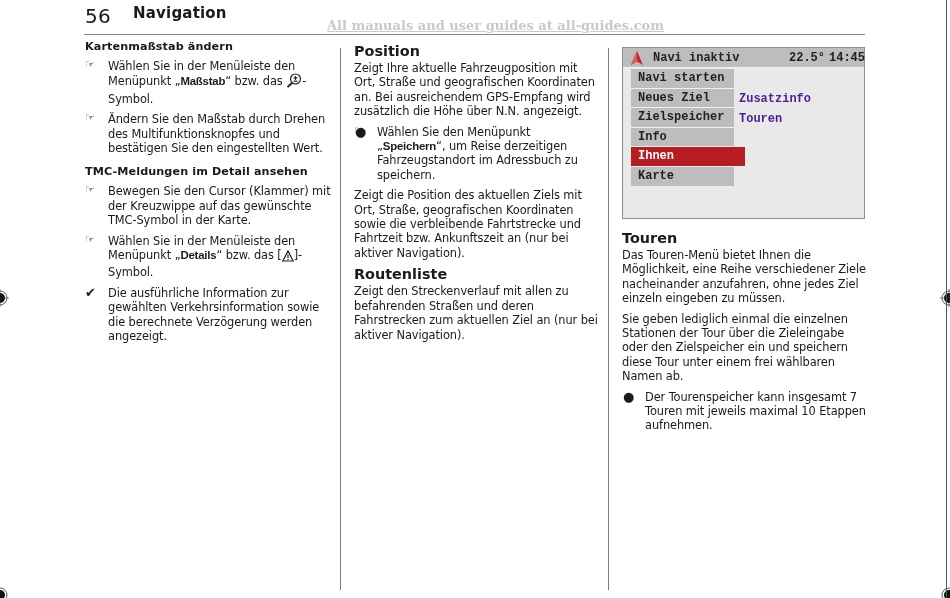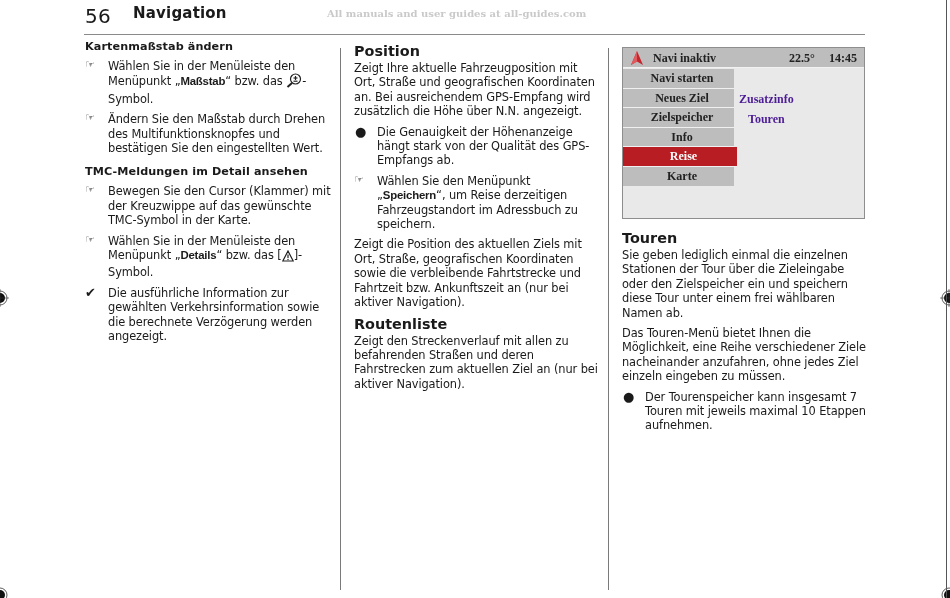--- a/index.html
+++ b/index.html
@@ -1,21 +1,21 @@
 <!DOCTYPE html>
 <html><head>
 <meta charset="utf-8">
 <style>
   * { box-sizing: border-box; margin: 0; padding: 0; }
   html, body { width: 950px; height: 598px; background: #ffffff; overflow: hidden; }
   body { position: relative; font-family: "DejaVu Sans", sans-serif; color: #1a1a1a; }
 
   .page-number { position: absolute; left: 85px; top: 4px; font-size: 20px; font-weight: normal; letter-spacing: 0.2px; }
   .chapter-title { position: absolute; left: 133px; top: 4px; font-size: 15px; font-weight: bold; letter-spacing: 0.2px; }
-  .watermark { position: absolute; left: 327px; top: 8px; font-family: "DejaVu Serif", serif; font-size: 10px; font-weight: bold; color: #c9c9c9; }
+  .watermark { position: absolute; left: 327px; top: 18px; font-family: "DejaVu Serif", serif; font-size: 13px; font-weight: bold; color: #c9c9c9; text-decoration: underline; }
   .header-rule { position: absolute; left: 84px; top: 34px; width: 781px; height: 1px; background: #8a8a8a; }
 
   .col-divider { position: absolute; top: 48px; width: 1px; height: 542px; background: #7a7a7a; }
   .col-divider.d1 { left: 340px; }
   .col-divider.d2 { left: 608px; }
 
   .column { position: absolute; top: 40px; }
   .col1 { left: 85px; width: 246px; }
   .col2 { left: 354px; width: 246px; }
   .col3 { left: 622px; width: 245px; }
@@ -28,27 +28,27 @@
   .item { position: relative; padding-left: 23px; font-size: 11.4px; line-height: 14.4px; margin-bottom: 6px; letter-spacing: -0.1px; }
   .item .marker { position: absolute; left: 0; top: 0; width: 18px; font-size: 12px; line-height: 14px; }
   .marker.hand { font-size: 11px; top: -1px; }
   .marker.bullet { font-size: 13px; left: 1px; }
   .marker.check { font-size: 13px; }
 
   .hl-label { font-family: "Liberation Sans", sans-serif; font-weight: bold; font-size: 11.4px; letter-spacing: -0.2px; }
   .inline-icon { display: inline-block; vertical-align: -3px; }
 
   
-  .nav-screen { position: relative; width: 243px; height: 172px; margin-top: 7px; border: 1px solid #8e8e8e; background: #e9e9e9; font-family: Liberation Serif, serif; text-align: center; }
+  .nav-screen { position: relative; width: 243px; height: 172px; margin-top: 7px; border: 1px solid #8e8e8e; background: #e9e9e9; font-family: Liberation Mono, monospace; }
   .nav-status { position: absolute; left: 0; top: 0; width: 241px; height: 20px; background: #bdbdbd; border-bottom: 1px solid #f2f2f2; }
   .nav-arrow { position: absolute; left: 8px; top: 3px; }
   .nav-status-label { position: absolute; left: 30px; top: 3px; font-size: 12px; font-weight: bold; color: #222; }
   .nav-temp { position: absolute; left: 166px; top: 3px; font-size: 12px; font-weight: bold; color: #222; }
   .nav-clock { position: absolute; left: 206px; top: 3px; font-size: 12px; font-weight: bold; color: #222; }
-  .nav-menu { position: absolute; left: 0; top: 21px; width: 111px; }
+  .nav-menu { position: absolute; left: 0; top: 21px; width: 111px; padding-left: 8px; }
   .nav-menu-item { position: relative; height: 19.5px; background: #bdbdbd; border-bottom: 1px solid #f0f0f0; font-size: 12px; font-weight: bold; color: #222; padding-left: 7px; line-height: 19px; }
   .nav-menu-item.active { background: #b81d23; color: #ffffff; width: 114px; }
   .nav-submenu { position: absolute; left: 116px; top: 42px; }
   .nav-sub-item { font-size: 12px; font-weight: bold; color: #4c1d95; line-height: 19.5px; }
 
   .reg-mark { position: absolute; width: 18px; height: 18px; }
 </style>
 </head>
 <body>
 
@@ -99,21 +99,20 @@
     <span class="marker check">✔</span>
     <span>Die ausführliche Information zur gewählten Verkehrsinformation sowie die berechnete Verzögerung werden angezeigt.</span>
   </div>
 </div>
 
 <div class="column col2">
   <div class="section-head" style="margin-top:3px;">Position</div>
   <div class="para">Zeigt Ihre aktuelle Fahrzeugposition mit Ort, Straße und geografischen Koordinaten an. Bei ausreichendem GPS-Empfang wird zusätzlich die Höhe über N.N. angezeigt.</div>
   <div class="item">
     <span class="marker bullet">●</span>
-    <span>Die Genauigkeit der Höhenanzeige hängt stark von der Qualität des GPS-Empfangs ab.</span>
   </div>
   <div class="item">
     <span class="marker hand">☞</span>
     <span>Wählen Sie den Menüpunkt „</span><span class="hl-label">Speichern</span><span>“, um Reise derzeitigen Fahrzeugstandort im Adressbuch zu speichern.</span>
   </div>
 
   <div class="para">Zeigt die Position des aktuellen Ziels mit Ort, Straße, geografischen Koordinaten sowie die verbleibende Fahrtstrecke und Fahrtzeit bzw. Ankunftszeit an (nur bei aktiver Navigation).</div>
 
   <div class="section-head">Routenliste</div>
   <div class="para">Zeigt den Streckenverlauf mit allen zu befahrenden Straßen und deren Fahrstrecken zum aktuellen Ziel an (nur bei aktiver Navigation).</div>
@@ -128,32 +127,32 @@
           </svg></span>
       <span class="nav-status-label">Navi inaktiv</span>
       <span class="nav-temp">22.5°</span>
       <span class="nav-clock">14:45</span>
     </div>
     <div class="nav-menu">
       <div class="nav-menu-item">Navi starten</div>
       <div class="nav-menu-item">Neues Ziel</div>
       <div class="nav-menu-item">Zielspeicher</div>
       <div class="nav-menu-item">Info</div>
-      <div class="nav-menu-item active">Reise</div>
+      <div class="nav-menu-item active">Ihnen</div>
       <div class="nav-menu-item" style="border-bottom:none;">Karte</div>
     </div>
     <div class="nav-submenu">
       <div class="nav-sub-item">Zusatzinfo</div>
       <div class="nav-sub-item">Touren</div>
     </div>
   </div>
 
   <div class="section-head" style="margin-top:11px;">Touren</div>
+  <div class="para">Das Touren-Menü bietet Ihnen die Möglichkeit, eine Reihe verschiedener Ziele nacheinander anzufahren, ohne jedes Ziel einzeln eingeben zu müssen.</div>
   <div class="para">Sie geben lediglich einmal die einzelnen Stationen der Tour über die Zieleingabe oder den Zielspeicher ein und speichern diese Tour unter einem frei wählbaren Namen ab.</div>
-  <div class="para">Das Touren-Menü bietet Ihnen die Möglichkeit, eine Reihe verschiedener Ziele nacheinander anzufahren, ohne jedes Ziel einzeln eingeben zu müssen.</div>
   <div class="item">
     <span class="marker bullet">●</span>
     <span>Der Tourenspeicher kann insgesamt 7 Touren mit jeweils maximal 10 Etappen aufnehmen.</span>
   </div>
 </div>
 
 <svg class="reg-mark" style="left:-9px; top:289px;" viewBox="0 0 18 18">
     <circle cx="9" cy="9" r="7" fill="none" stroke="#333" stroke-width="0.8"></circle>
     <path d="M9 4 A5 5 0 0 1 9 14 Z" fill="#111"></path>
     <path d="M9 4 A5 5 0 0 0 9 14 Z" fill="#111"></path>

